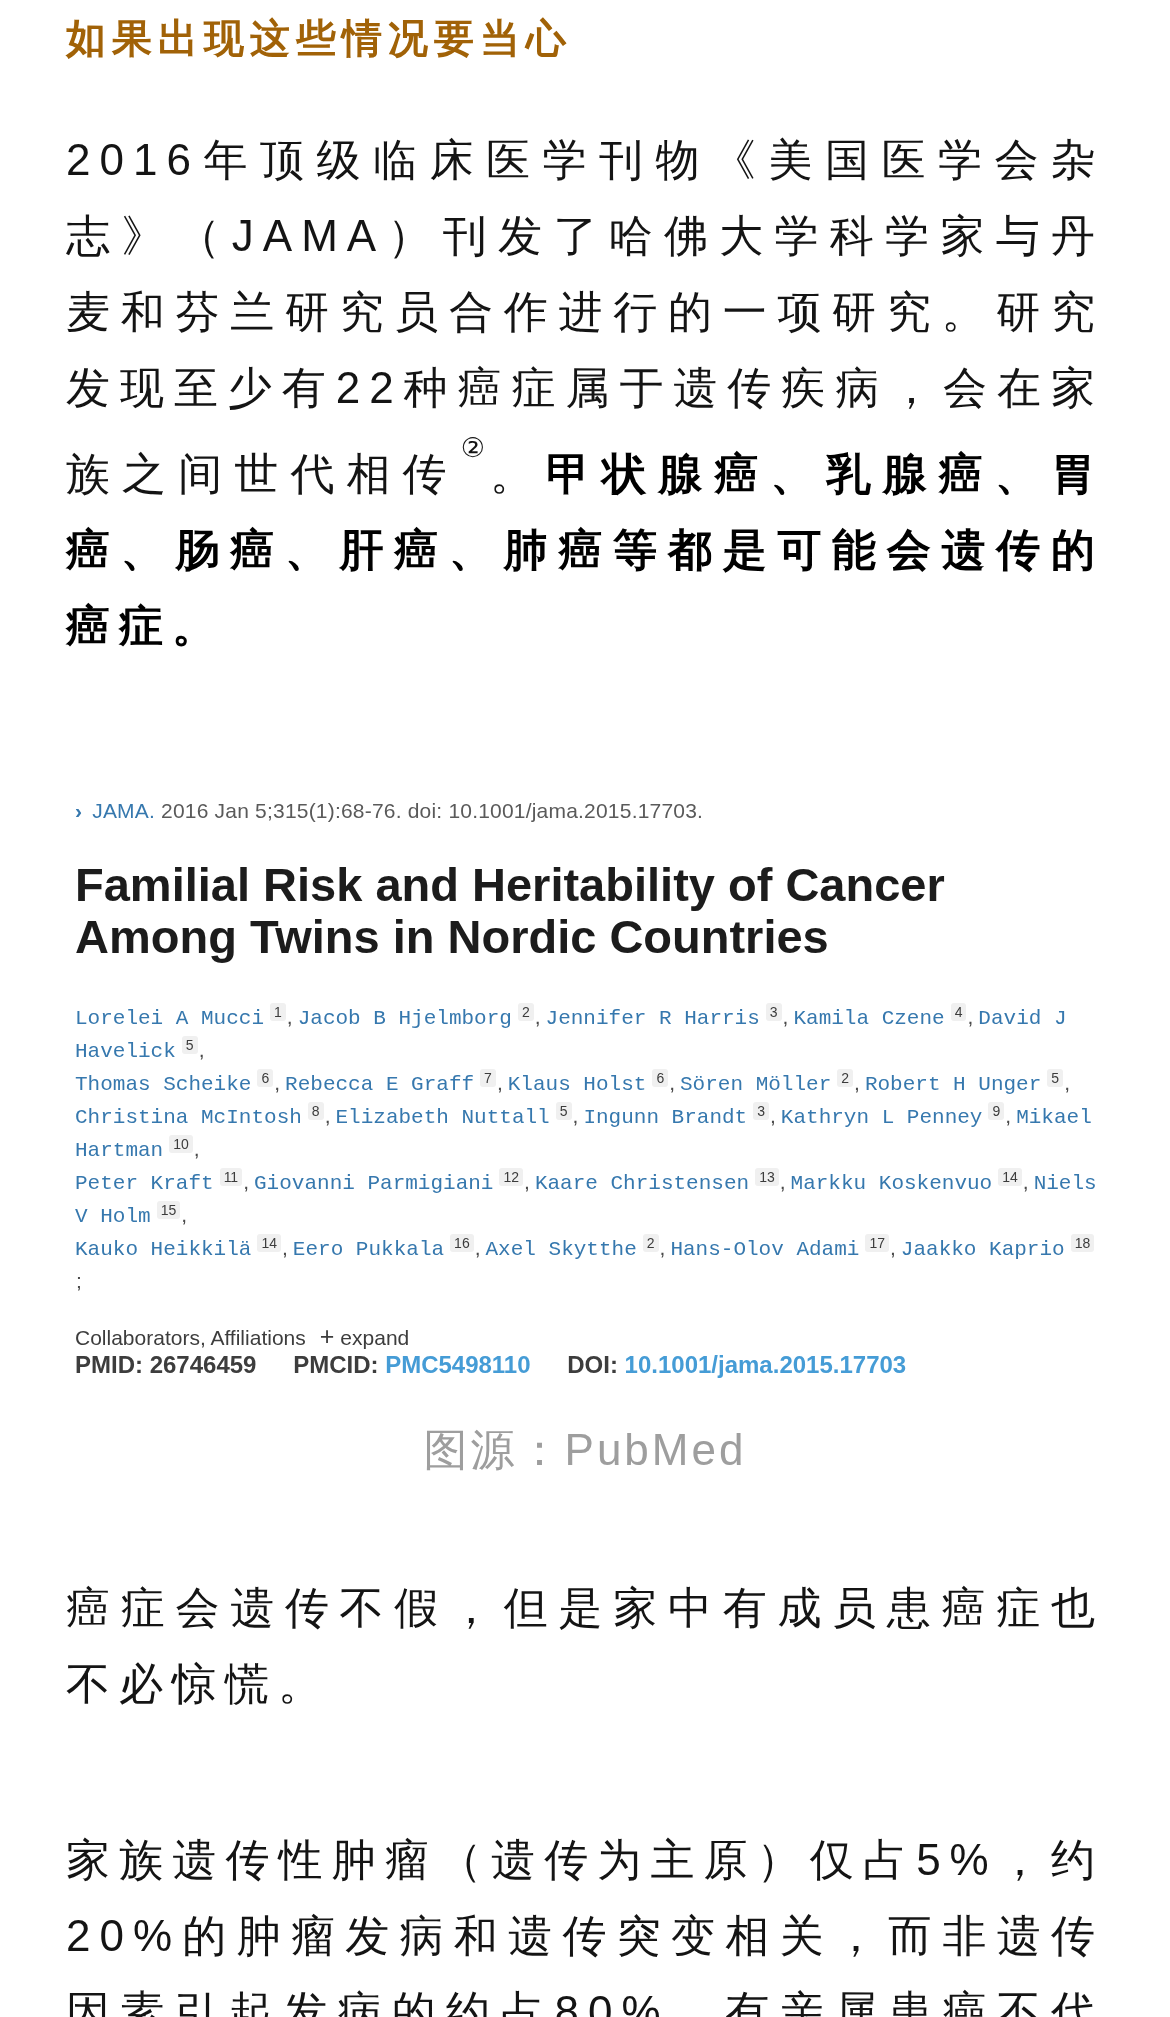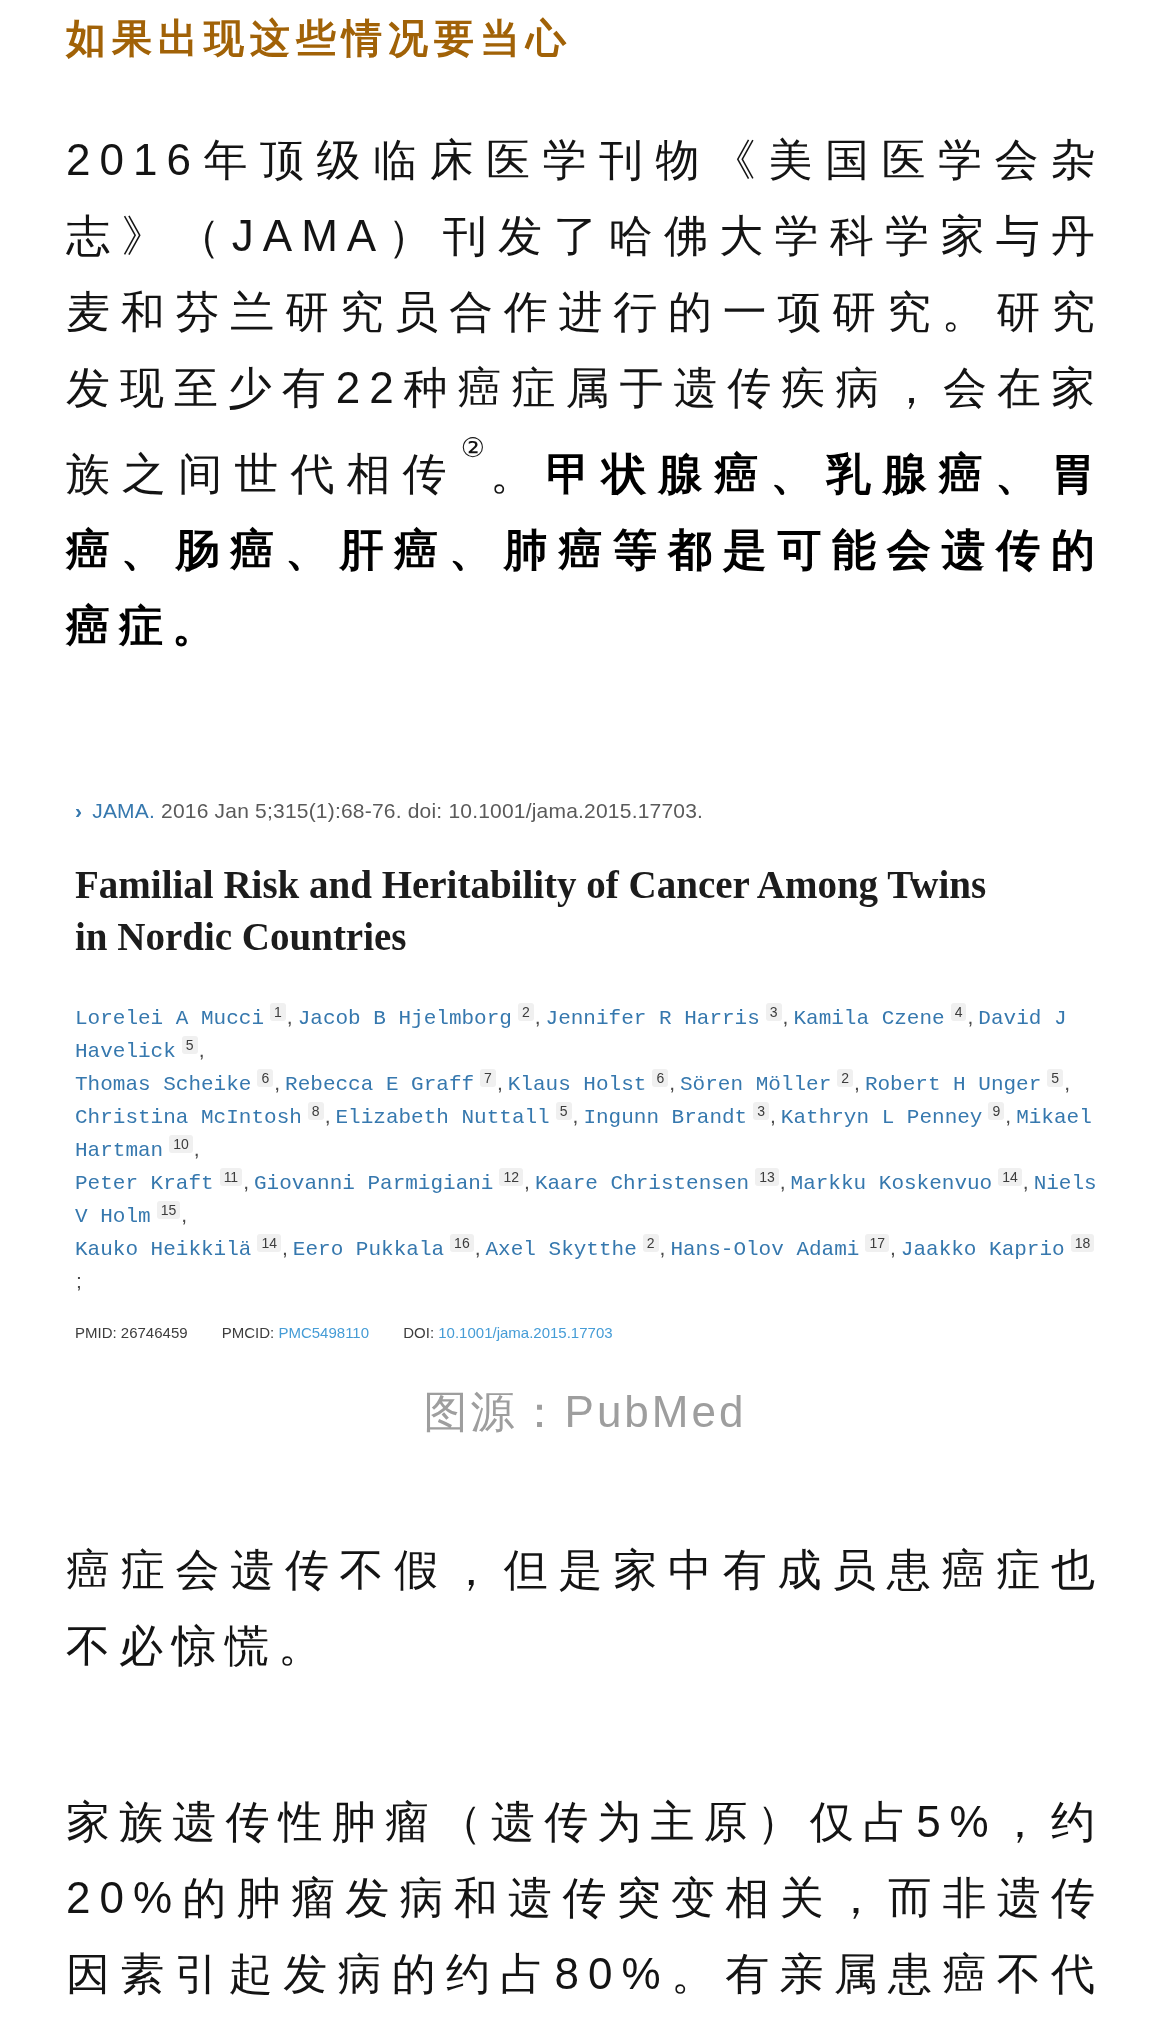--- a/index.html
+++ b/index.html
@@ -27,35 +27,35 @@
   .para b{font-weight:700;color:#000000;}
   .cn-sup{font-size:27px;letter-spacing:0;position:relative;top:-16px;margin:0 2px;}
 
   
   .pubmed{margin-top:135px;padding-left:9px;}
   .cite-row{font-size:21px;color:#5a5a5a;letter-spacing:0.2px;}
   .chev{color:#3678ae;font-weight:700;font-size:21px;margin-right:10px;}
   .journal{color:#3678ae;text-decoration:none;margin-right:6px;cursor:pointer;}
   .pm-title{
     margin:36px 0 0;max-width:950px;
-    font-family:Liberation Serif, serif;
-    font-size:39px;line-height:52px;font-weight:700;color:#1c1c1c;
+    font-family:Liberation Sans, sans-serif;
+    font-size:47px;line-height:52px;font-weight:700;color:#1c1c1c;
   }
   .authors{margin-top:38px;}
   .author-line{font-size:21px;line-height:31px;color:#4a4a4a;}
   .a-name{color:#3678ae;text-decoration:none;cursor:pointer;font-family:Liberation Mono, monospace;}
   .a-sup{
     display:inline-block;font-size:14px;line-height:18px;color:#3c3c3c;
     background:#f0f0f0;border-radius:3px;padding:0 4px;margin-left:6px;
     position:relative;top:-7px;cursor:pointer;
   }
   .a-sep{margin:0 5px 0 1px;color:#4a4a4a;}
   .collab-row{margin-top:26px;font-size:21px;color:#3d3d3d;cursor:pointer;}
   .plus{font-size:25px;margin:0 6px 0 14px;}
-  .ids-row{margin-top:28px;font-size:15px;color:#3d3d3d;}
+  .ids-row{margin-top:0;font-size:24px;color:#3d3d3d;font-weight:bold;}
   .ids-group{margin-right:30px;}
   .id-link{color:#459cd6;text-decoration:none;cursor:pointer;}
 
   
   .caption{
     margin-top:42px;text-align:center;font-size:44px;color:#9e9e9e;
     letter-spacing:3px;
   }
 </style>
 </head>
@@ -74,20 +74,21 @@
     <h2 class="pm-title">Familial Risk and Heritability of Cancer Among Twins in Nordic Countries</h2>
 
     <div class="authors" id="author-lines">
         <div class="author-line"><span><a class="a-name">Lorelei A Mucci</a><span class="a-sup">1</span><span class="a-sep">,</span></span><span><a class="a-name">Jacob B Hjelmborg</a><span class="a-sup">2</span><span class="a-sep">,</span></span><span><a class="a-name">Jennifer R Harris</a><span class="a-sup">3</span><span class="a-sep">,</span></span><span><a class="a-name">Kamila Czene</a><span class="a-sup">4</span><span class="a-sep">,</span></span><span><a class="a-name">David J Havelick</a><span class="a-sup">5</span><span class="a-sep">,</span></span></div>
         <div class="author-line"><span><a class="a-name">Thomas Scheike</a><span class="a-sup">6</span><span class="a-sep">,</span></span><span><a class="a-name">Rebecca E Graff</a><span class="a-sup">7</span><span class="a-sep">,</span></span><span><a class="a-name">Klaus Holst</a><span class="a-sup">6</span><span class="a-sep">,</span></span><span><a class="a-name">Sören Möller</a><span class="a-sup">2</span><span class="a-sep">,</span></span><span><a class="a-name">Robert H Unger</a><span class="a-sup">5</span><span class="a-sep">,</span></span></div>
         <div class="author-line"><span><a class="a-name">Christina McIntosh</a><span class="a-sup">8</span><span class="a-sep">,</span></span><span><a class="a-name">Elizabeth Nuttall</a><span class="a-sup">5</span><span class="a-sep">,</span></span><span><a class="a-name">Ingunn Brandt</a><span class="a-sup">3</span><span class="a-sep">,</span></span><span><a class="a-name">Kathryn L Penney</a><span class="a-sup">9</span><span class="a-sep">,</span></span><span><a class="a-name">Mikael Hartman</a><span class="a-sup">10</span><span class="a-sep">,</span></span></div>
         <div class="author-line"><span><a class="a-name">Peter Kraft</a><span class="a-sup">11</span><span class="a-sep">,</span></span><span><a class="a-name">Giovanni Parmigiani</a><span class="a-sup">12</span><span class="a-sep">,</span></span><span><a class="a-name">Kaare Christensen</a><span class="a-sup">13</span><span class="a-sep">,</span></span><span><a class="a-name">Markku Koskenvuo</a><span class="a-sup">14</span><span class="a-sep">,</span></span><span><a class="a-name">Niels V Holm</a><span class="a-sup">15</span><span class="a-sep">,</span></span></div>
         <div class="author-line"><span><a class="a-name">Kauko Heikkilä</a><span class="a-sup">14</span><span class="a-sep">,</span></span><span><a class="a-name">Eero Pukkala</a><span class="a-sup">16</span><span class="a-sep">,</span></span><span><a class="a-name">Axel Skytthe</a><span class="a-sup">2</span><span class="a-sep">,</span></span><span><a class="a-name">Hans-Olov Adami</a><span class="a-sup">17</span><span class="a-sep">,</span></span><span><a class="a-name">Jaakko Kaprio</a><span class="a-sup">18</span><span class="a-sep">;</span></span></div>
       </div>
 
+    <div class="collab-row"><span>Collaborators, Affiliations</span><span class="plus">+</span><span>expand</span></div>
 
     <div class="ids-row">
       <span class="ids-group"><span class="id-label">PMID:</span> <span class="id-val">26746459</span></span>
       <span class="ids-group"><span class="id-label">PMCID:</span> <a class="id-link">PMC5498110</a></span>
       <span class="ids-group"><span class="id-label">DOI:</span> <a class="id-link">10.1001/jama.2015.17703</a></span>
     </div>
 
   </section>
 
   <div class="caption">图源：PubMed</div>

